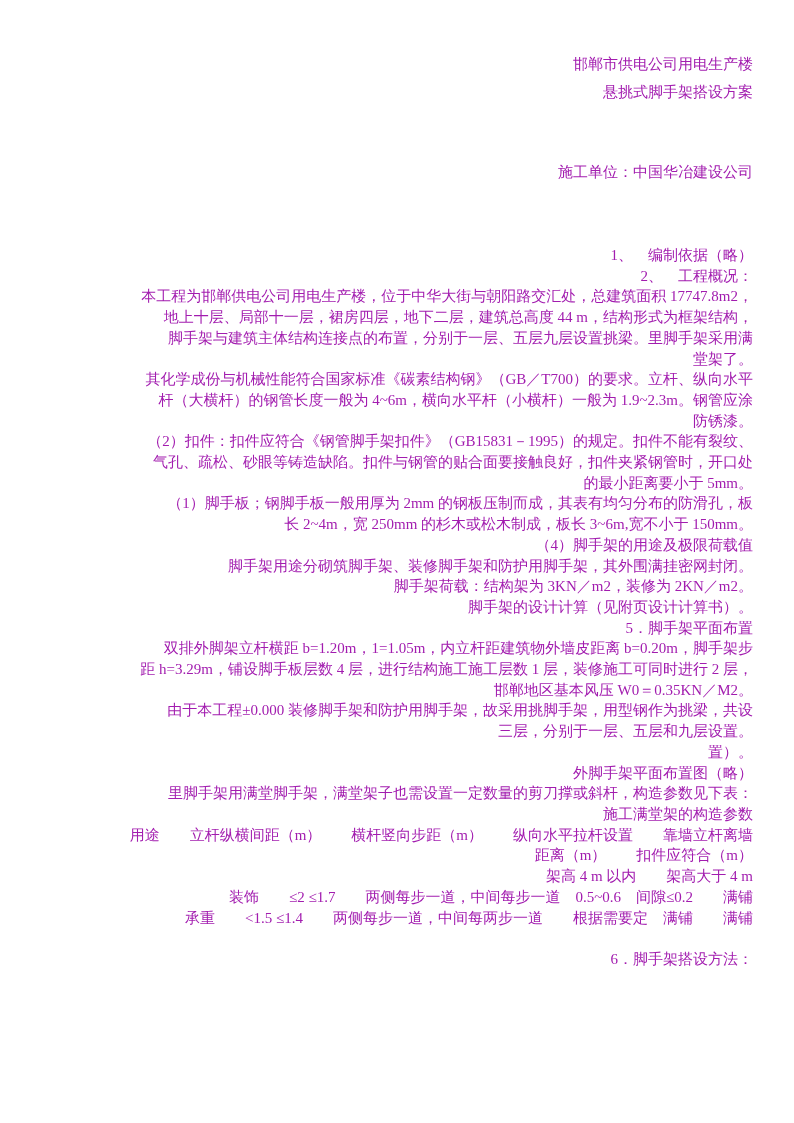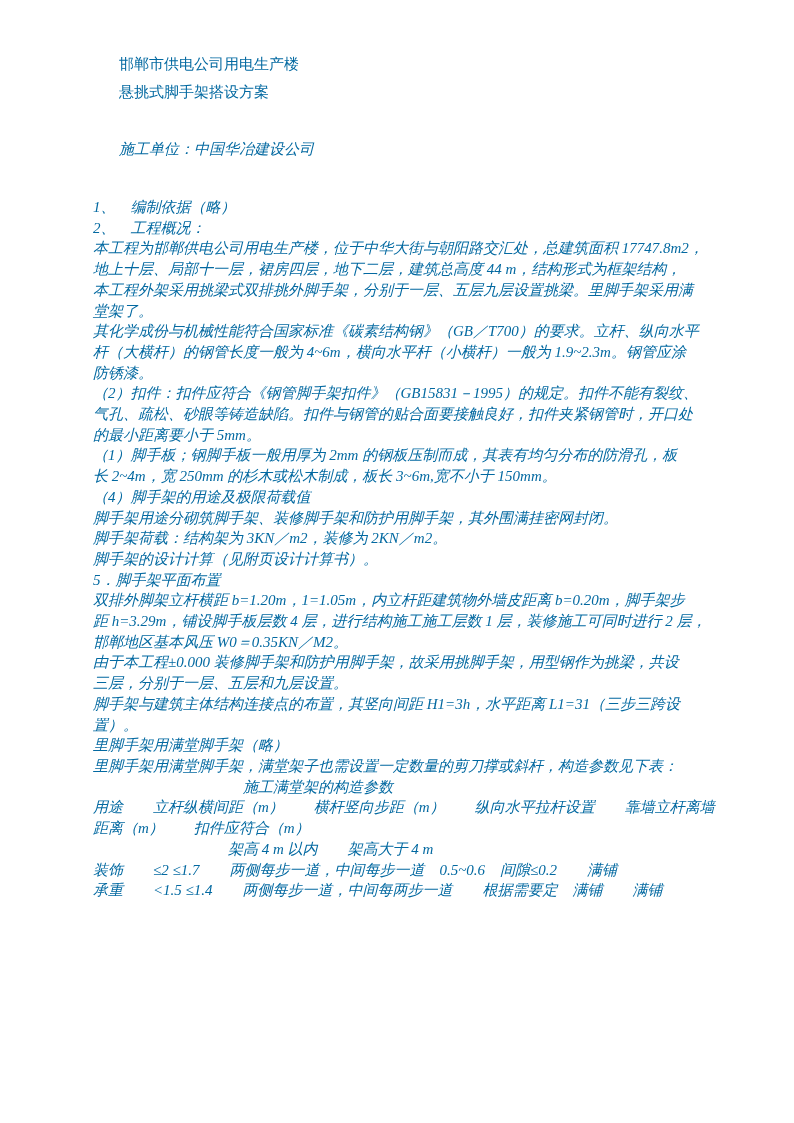--- a/index.html
+++ b/index.html
@@ -28,77 +28,75 @@
   }
   .title-line {
     line-height: 28px;
     min-height: 28px;
     padding-left: 26px;
   }
   .unit-line {
     line-height: 28px;
     min-height: 28px;
     padding-left: 26px;
-    margin-top: 29px;
-    font-style: italic;
+    margin-top: 52px;
   }
   .body-block {
-    margin-top: 34px;
-    font-style: italic;
+    margin-top: 59px;
   }
   .body-line {
     line-height: 20.7px;
     min-height: 20.7px;
   }
 </style>
 </head>
 <body>
 
-<div class="page" style="background: rgb(255, 255, 255); color: #0369a1;">
+<div class="page" style="background: rgb(255, 255, 255); color: #a21caf; text-align: right;">
   <div class="content">
 
     <div>
       <div class="line title-line">邯郸市供电公司用电生产楼</div>
       <div class="line title-line">悬挑式脚手架搭设方案</div>
     </div>
 
     <div class="line unit-line">施工单位：中国华冶建设公司</div>
 
     <div class="body-block" id="body-lines">
         <div class="line body-line">1、　编制依据（略）</div>
         <div class="line body-line">2、　工程概况：</div>
         <div class="line body-line">本工程为邯郸供电公司用电生产楼，位于中华大街与朝阳路交汇处，总建筑面积 17747.8m2，</div>
         <div class="line body-line">地上十层、局部十一层，裙房四层，地下二层，建筑总高度 44 m，结构形式为框架结构，</div>
-        <div class="line body-line">本工程外架采用挑梁式双排挑外脚手架，分别于一层、五层九层设置挑梁。里脚手架采用满</div>
+        <div class="line body-line">脚手架与建筑主体结构连接点的布置，分别于一层、五层九层设置挑梁。里脚手架采用满</div>
         <div class="line body-line">堂架了。</div>
         <div class="line body-line">其化学成份与机械性能符合国家标准《碳素结构钢》（GB／T700）的要求。立杆、纵向水平</div>
         <div class="line body-line">杆（大横杆）的钢管长度一般为 4~6m，横向水平杆（小横杆）一般为 1.9~2.3m。钢管应涂</div>
         <div class="line body-line">防锈漆。</div>
         <div class="line body-line">（2）扣件：扣件应符合《钢管脚手架扣件》（GB15831－1995）的规定。扣件不能有裂纹、</div>
         <div class="line body-line">气孔、疏松、砂眼等铸造缺陷。扣件与钢管的贴合面要接触良好，扣件夹紧钢管时，开口处</div>
         <div class="line body-line">的最小距离要小于 5mm。</div>
         <div class="line body-line">（1）脚手板；钢脚手板一般用厚为 2mm 的钢板压制而成，其表有均匀分布的防滑孔，板</div>
         <div class="line body-line">长 2~4m，宽 250mm 的杉木或松木制成，板长 3~6m,宽不小于 150mm。</div>
         <div class="line body-line">（4）脚手架的用途及极限荷载值</div>
         <div class="line body-line">脚手架用途分砌筑脚手架、装修脚手架和防护用脚手架，其外围满挂密网封闭。</div>
         <div class="line body-line">脚手架荷载：结构架为 3KN／m2，装修为 2KN／m2。</div>
         <div class="line body-line">脚手架的设计计算（见附页设计计算书）。</div>
         <div class="line body-line">5．脚手架平面布置</div>
         <div class="line body-line">双排外脚架立杆横距 b=1.20m，1=1.05m，内立杆距建筑物外墙皮距离 b=0.20m，脚手架步</div>
         <div class="line body-line">距 h=3.29m，铺设脚手板层数 4 层，进行结构施工施工层数 1 层，装修施工可同时进行 2 层，</div>
         <div class="line body-line">邯郸地区基本风压 W0＝0.35KN／M2。</div>
         <div class="line body-line">由于本工程±0.000 装修脚手架和防护用脚手架，故采用挑脚手架，用型钢作为挑梁，共设</div>
         <div class="line body-line">三层，分别于一层、五层和九层设置。</div>
-        <div class="line body-line">脚手架与建筑主体结构连接点的布置，其竖向间距 H1=3h，水平距离 L1=31（三步三跨设</div>
         <div class="line body-line">置）。</div>
-        <div class="line body-line">里脚手架用满堂脚手架（略）</div>
+        <div class="line body-line">外脚手架平面布置图（略）</div>
         <div class="line body-line">里脚手架用满堂脚手架，满堂架子也需设置一定数量的剪刀撑或斜杆，构造参数见下表：</div>
         <div class="line body-line">　　　　　　　　　　施工满堂架的构造参数</div>
         <div class="line body-line">用途　　立杆纵横间距（m）　　横杆竖向步距（m）　　纵向水平拉杆设置　　靠墙立杆离墙</div>
         <div class="line body-line">距离（m）　　扣件应符合（m）</div>
         <div class="line body-line">　　　　　　　　　架高 4 m 以内　　架高大于 4 m</div>
         <div class="line body-line">装饰　　≤2 ≤1.7　　两侧每步一道，中间每步一道　0.5~0.6　间隙≤0.2　　满铺</div>
         <div class="line body-line">承重　　&lt;1.5 ≤1.4　　两侧每步一道，中间每两步一道　　根据需要定　满铺　　满铺</div>
         <div class="line body-line"></div>
+        <div class="line body-line">6．脚手架搭设方法：</div>
       </div>
 
   </div>
 </div>
 
 </body></html>

